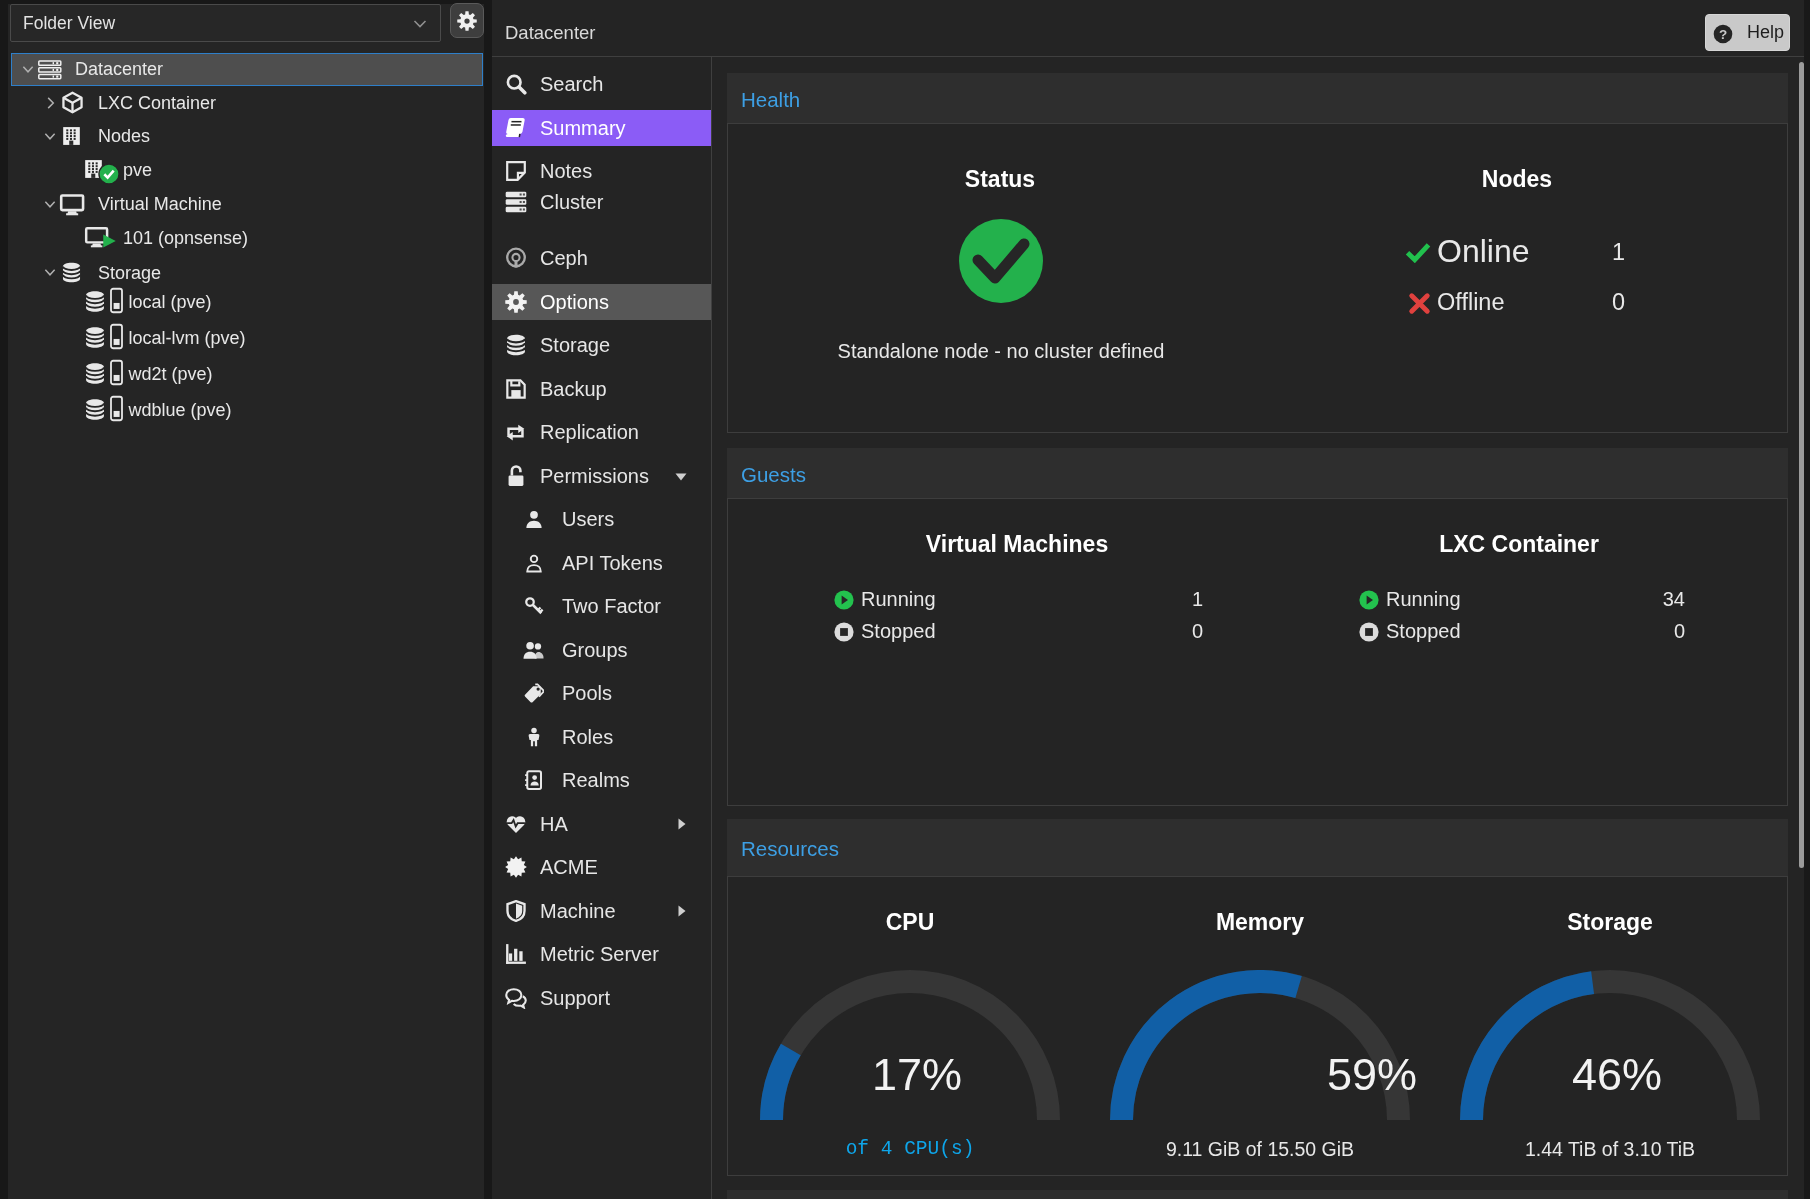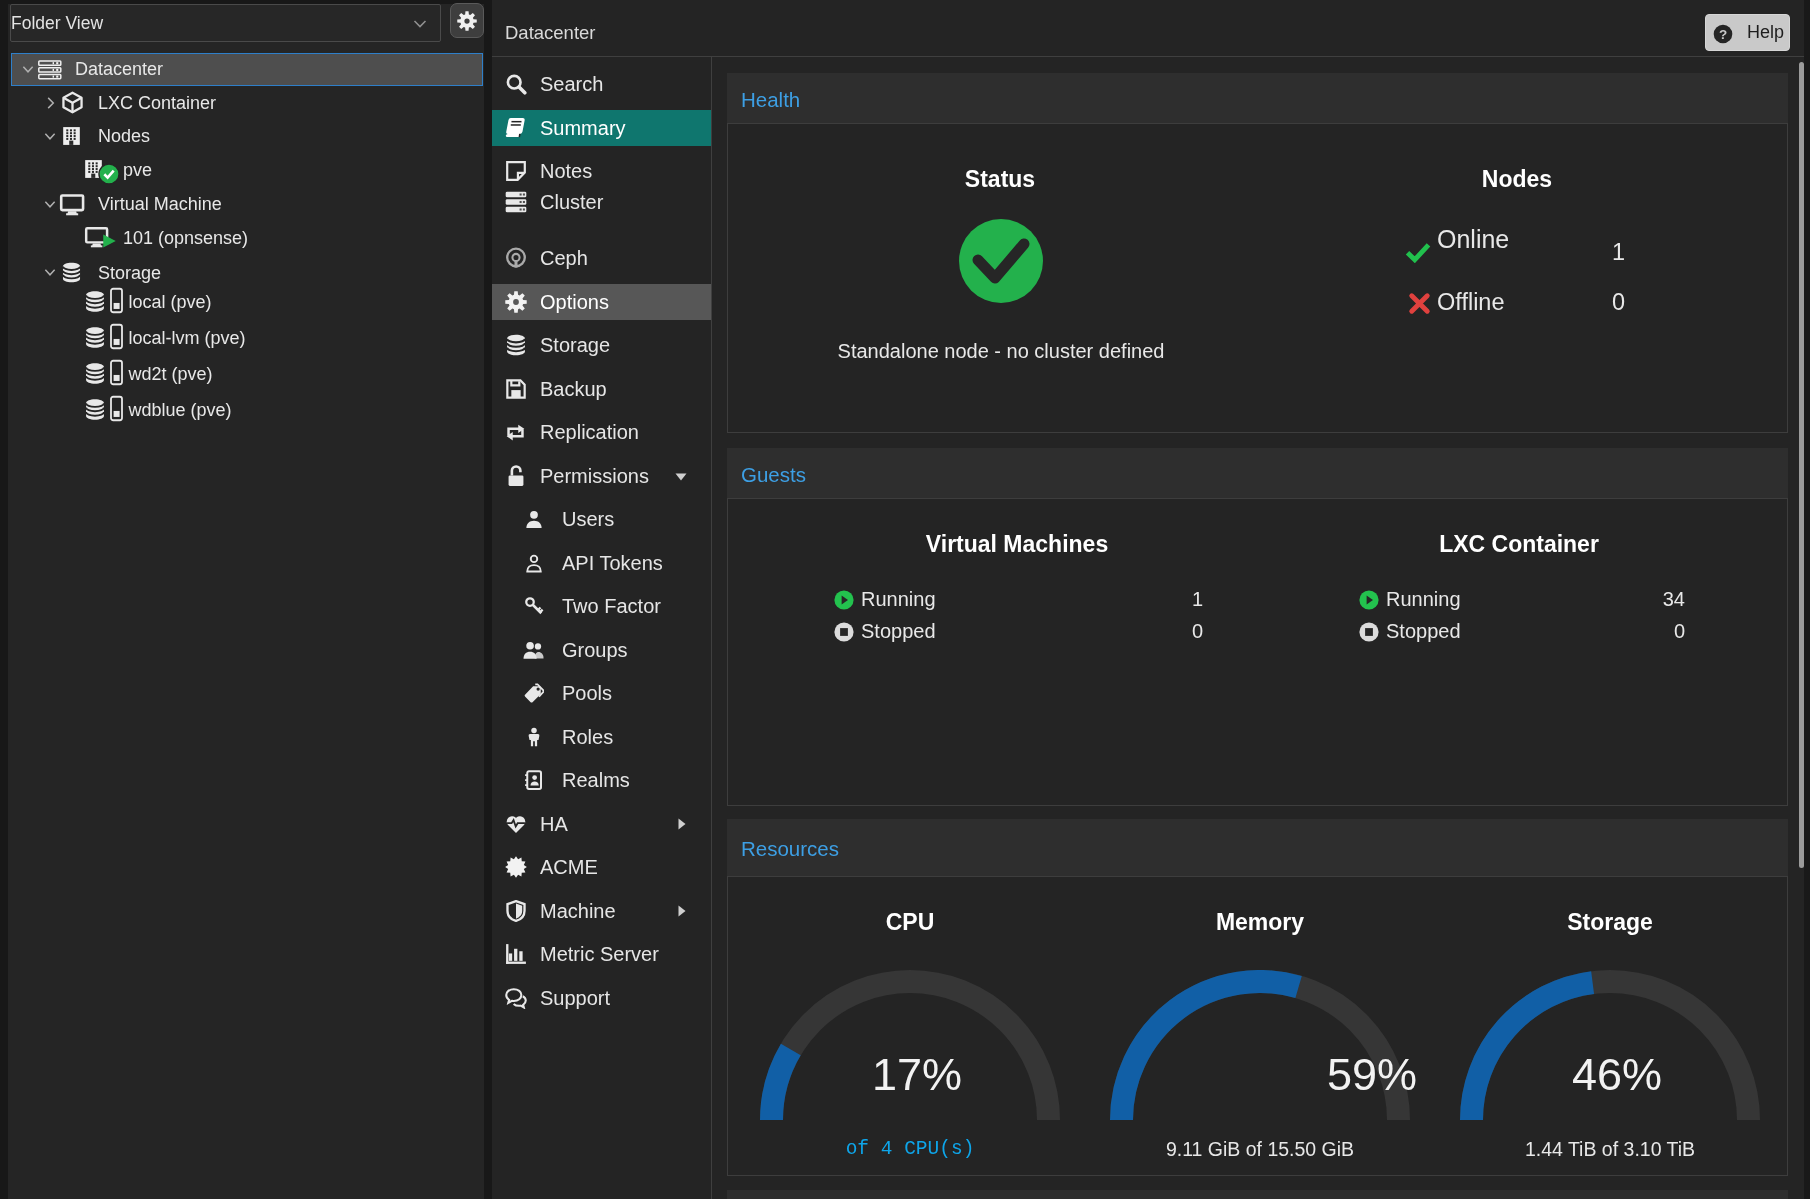--- a/index.html
+++ b/index.html
@@ -18,21 +18,21 @@
 </head>
 <body>
 
 <div class="abs" style="left:8px; top:4px; width:476px; height:1195px; background:#252525;"></div>
 <div class="abs" style="left:492px; top:0; width:1318px; height:1199px; background:#242424;"></div>
 <div class="abs" style="left:492px; top:56px; width:1318px; height:1px; background:#3f3f3f;"></div>
 <div class="abs" style="left:711px; top:57px; width:1px; height:1142px; background:#3f3f3f;"></div>
 <div class="abs" style="left:1804px; top:0px; width:6px; height:1199px; background:#191919;"></div>
 <div class="abs" style="left:1799px; top:62px; width:5px; height:806px; background:#9b9b9b; border-radius:2.5px;"></div>
 
-<div class="abs" style="left:10px; top:4px; width:431px; height:38px; background:#272727; border:1px solid #4a4a4a; border-radius:2px; color:#e3e3e3; font-size:17.5px; line-height:36px; padding-left:0;">Folder View
+<div class="abs" style="left:10px; top:4px; width:431px; height:38px; background:#272727; border:1px solid #4a4a4a; border-radius:2px; color:#e3e3e3; font-size:17.5px; line-height:36px; padding-left:12px;">Folder View
   <svg class="abs" style="right:12px; top:12px;" width="16" height="14" viewBox="0 0 16 14">
       <path d="M2.5 4 L8 9.5 L13.5 4" stroke="#8f8f8f" stroke-width="1.6" fill="none"></path>
     </svg>
 </div>
 <div class="abs" style="left:450px; top:3px; width:34px; height:35px; background:#3e3e3e; border:1px solid #5a5a5a; border-radius:7px;">
   <svg class="abs" style="left:6px; top:6.5px;" width="20" height="20" viewBox="0 0 16 16">
       <path fill="#f0f0f0" fill-rule="evenodd" d="M6.76 0.20 L9.24 0.20 L9.49 2.81 L10.62 3.28 L12.64 1.61 L14.39 3.36 L12.72 5.38 L13.19 6.51 L15.80 6.76 L15.80 9.24 L13.19 9.49 L12.72 10.62 L14.39 12.64 L12.64 14.39 L10.62 12.72 L9.49 13.19 L9.24 15.80 L6.76 15.80 L6.51 13.19 L5.38 12.72 L3.36 14.39 L1.61 12.64 L3.28 10.62 L2.81 9.49 L0.20 9.24 L0.20 6.76 L2.81 6.51 L3.28 5.38 L1.61 3.36 L3.36 1.61 L5.38 3.28 L6.51 2.81 Z M8 5.9 a2.1 2.1 0 1 0 0 4.2 a2.1 2.1 0 1 0 0 -4.2 Z"></path>
     </svg>
 </div>
 
@@ -239,21 +239,21 @@
     <span class="abs" style="left:117.5px">wdblue (pve)</span>
   </div>
 
 <div class="mi" style="top:66px;">
     <svg class="abs" style="left:13px;top:7px;" width="22" height="22" viewBox="0 0 16 16">
       <circle cx="6.7" cy="6.7" r="4.6" stroke="#e8e8e8" stroke-width="1.9" fill="none"></circle>
       <path d="M10.2 10.2 L14.4 14.4" stroke="#e8e8e8" stroke-width="2.6" stroke-linecap="round"></path>
     </svg>
     <span class="lbl">Search</span>
   </div>
-<div class="mi" style="top:109.5px;background:#0f766e;color:#fff;">
+<div class="mi" style="top:109.5px;background:#8b5cf6;color:#fff;">
     <svg class="abs" style="left:13px;top:7px;" width="22" height="22" viewBox="0 0 16 16">
       <g fill="#fff">
         <path d="M4.2 0.8 H13 Q14.6 0.8 14.3 2.4 L12.7 10.8 Q12.4 12.3 10.8 12.3 H2 Q0.6 12.3 0.9 10.8 L2.5 2.4 Q2.8 0.8 4.2 0.8 Z"></path>
         <path d="M2 12.3 H10.8 L10.4 14.6 H1.6 Q0.4 14.6 0.6 13.4 Q0.8 12.3 2 12.3 Z"></path>
         <g stroke="#242424" stroke-width="1.1" fill="none">
           <path d="M4.7 3.4 H12"></path>
           <path d="M4.2 5.8 H11.5"></path>
           <path d="M10.8 12.3 L10.4 14.6"></path>
         </g>
       </g>
@@ -477,21 +477,21 @@
 <div class="hdg" style="left:850px; top:166px; width:300px;">Status</div>
 <div class="hdg" style="left:1367px; top:166px; width:300px;">Nodes</div>
 <svg class="abs" style="left:959px; top:219px;" width="84" height="84" viewBox="0 0 84 84">
     <circle cx="42" cy="42" r="42" fill="#23b14c"></circle>
     <path d="M19 41 L36 59 L65 25" stroke="#262626" stroke-width="11" fill="none" stroke-linecap="round" stroke-linejoin="round"></path>
   </svg>
 <div class="txt" style="left:730px; top:340px; width:542px; text-align:center;">Standalone node - no cluster defined</div>
 <svg class="abs" style="left:1405px; top:242px;" width="26" height="21" viewBox="0 0 16 13">
     <path d="M1.5 6.6 L6 11 L14.5 1.8" stroke="#21c04d" stroke-width="3" fill="none"></path>
   </svg>
-<div class="abs" style="left:1437px; top:225px; color:#e8e8e8; font-size:25px;">Online</div>
+<div class="abs" style="left:1437px; top:233px; color:#e8e8e8; font-size:32px;">Online</div>
 <div class="abs" style="left:1585px; top:239px; width:40px; text-align:right; color:#e8e8e8; font-size:23.5px;">1</div>
 <svg class="abs" style="left:1408px; top:292px;" width="23" height="23" viewBox="0 0 16 16">
     <path d="M2.6 2.6 L13.4 13.4 M13.4 2.6 L2.6 13.4" stroke="#e0413e" stroke-width="3.4" fill="none" stroke-linecap="round"></path>
   </svg>
 <div class="abs" style="left:1437px; top:289px; color:#e8e8e8; font-size:23.5px;">Offline</div>
 <div class="abs" style="left:1585px; top:289px; width:40px; text-align:right; color:#e8e8e8; font-size:23.5px;">0</div>
 <div class="abs" style="left:727px; top:448px; width:1061px; height:50px; background:#2e2e2e;"></div>
 <div class="ptitle" style="left:741px; top:448px; height:50px; line-height:53px;">Guests</div>
 <div class="abs" style="left:727px; top:498px; width:1061px; height:308px; border:1px solid #3d3d3d;"></div>
 <div class="hdg" style="left:867px; top:531px; width:300px;">Virtual Machines</div>

